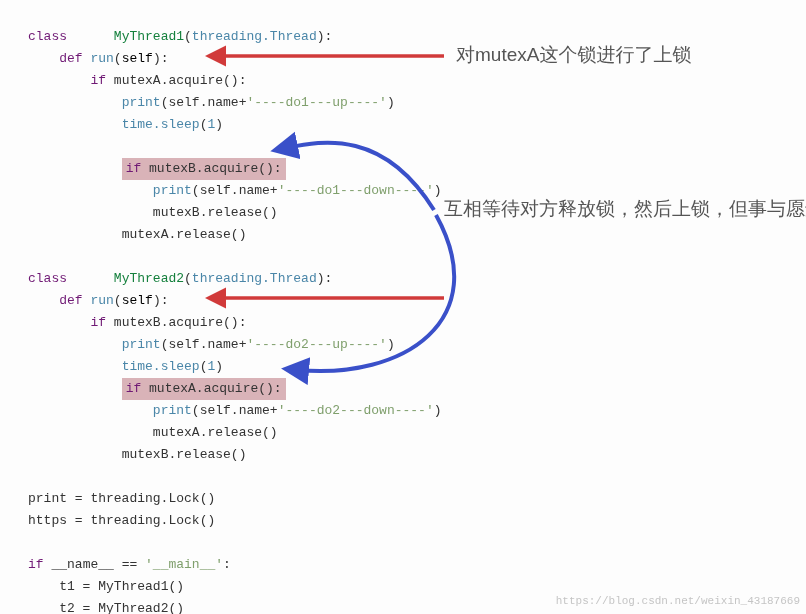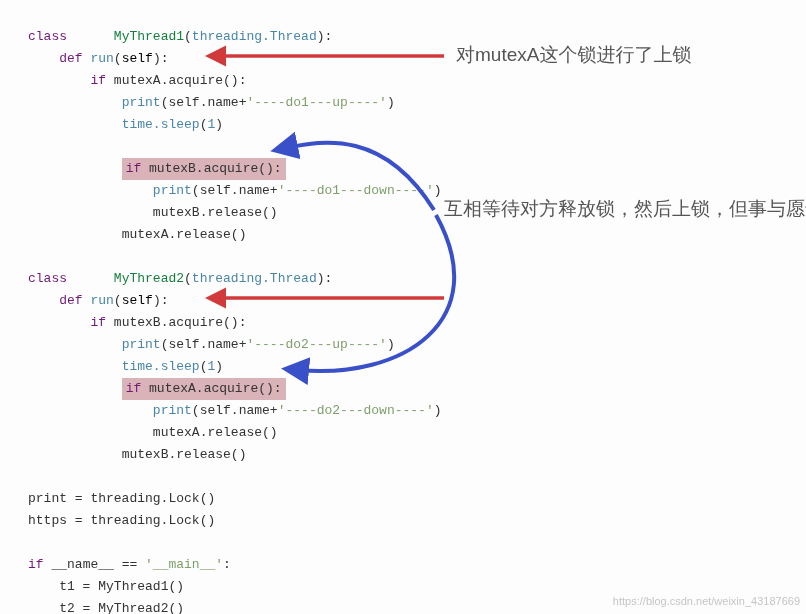--- a/index.html
+++ b/index.html
@@ -49,21 +49,21 @@
   .svg-layer {
     position: absolute;
     left: 0; top: 0;
     width: 806px;
     height: 614px;
   }
   .watermark {
     position: absolute;
     right: 6px;
     bottom: 2px;
-    font-family: Liberation Sans, sans-serif;
+    font-family: Liberation Mono, monospace;
     font-size: 11px;
     color: rgba(150,150,150,0.55);
   }
 </style>
 </head>
 <body>
 
 <div class="code-area">
 <span class="kw">class</span> <span class="cls">MyThread1</span>(<span class="fn">threading.Thread</span>):
     <span class="kw">def</span> <span class="fn">run</span>(<span class="self">self</span>):

